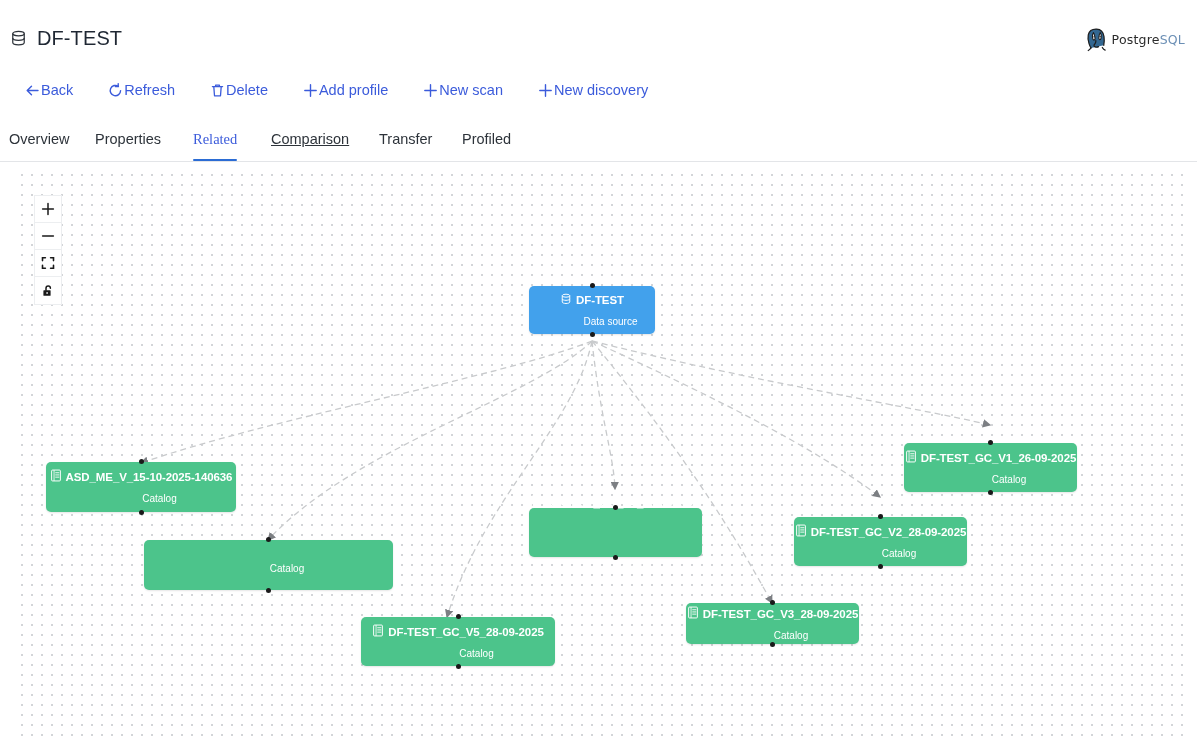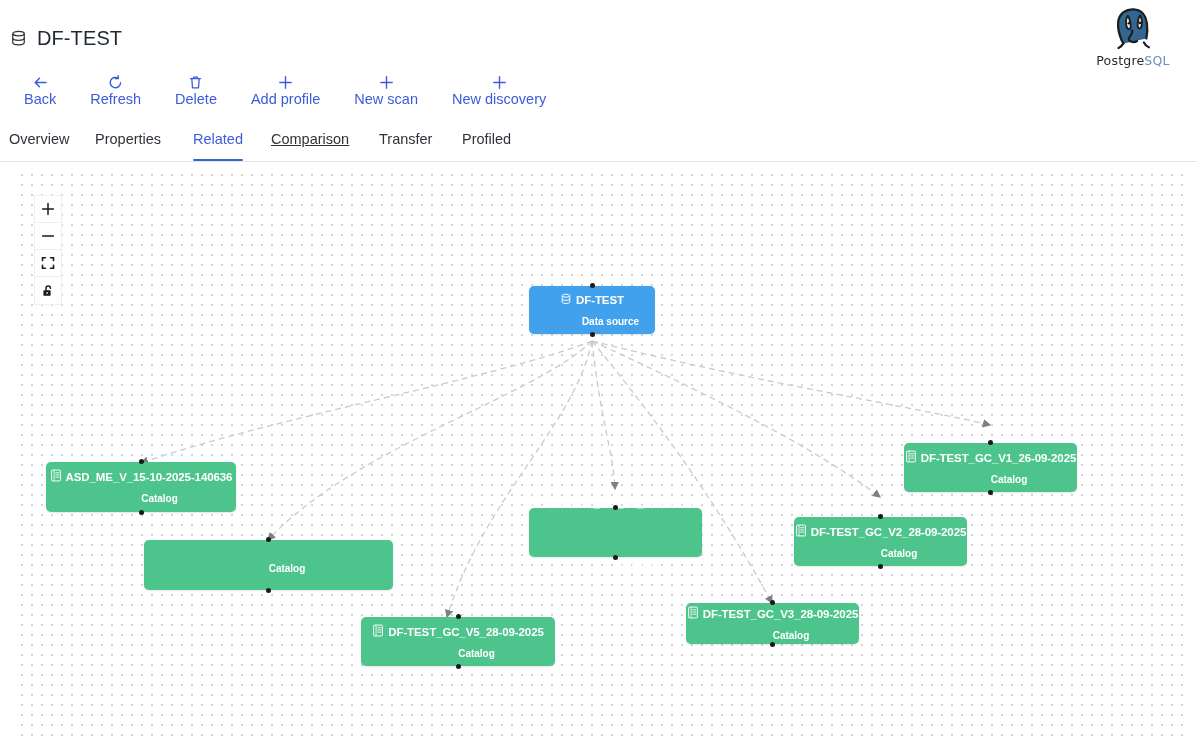--- a/index.html
+++ b/index.html
@@ -23,21 +23,21 @@
   }
   .db-icon { width: 17px; height: 17px; display:block; }
   .page-title {
     font-size: 20px; font-weight: 400; color: #1f2733;
     letter-spacing: 0.1px; line-height: 20px;
   }
 
   .logo-wrap {
     position: absolute; right: 12px; top: 4px;
     width: 104px; height: 72px;
-    display: flex; flex-direction: column; align-items: center; justify-content: flex-start;
+    display: flex; flex-direction: row; align-items: center; justify-content: flex-start;
   }
   .logo-mark { width: 56px; height: 50px; display:block; }
   .logo-text {
     font-size: 12.5px; letter-spacing: 0.2px; margin-top: -1px;
     font-family: "DejaVu Sans", sans-serif;
   }
   .logo-text .pg { color:#2b2b2b; }
   .logo-text .sql { color:#6b8fb5; }
 
   
@@ -45,35 +45,34 @@
     position: absolute; top: 76px; left: 18px;
     display: flex; align-items: center; gap: 0px;
     height: 28px;
   }
   .tb-btn {
     display: flex; align-items: center; gap: 0;
     color: #3b5bdb; font-size: 14.5px; cursor: pointer;
     padding: 2px 14px 2px 6px; margin-right: 14px; white-space: nowrap;
     background: transparent; border: none;
     font-family: "Liberation Sans", sans-serif;
-    flex-direction: column;
   }
   .tb-btn svg { display:block; }
 
   
   .tabs {
     position: absolute; top: 124px; left: 0; width: 1197px; height: 38px;
     border-bottom: 1px solid #e3e5e8;
   }
   .tab {
     position: absolute; top: 0; height: 37px;
     display: flex; align-items: flex-start; padding-top: 7px;
     font-size: 14.5px; color: #2d333a; cursor: pointer; white-space: nowrap;
   }
-  .tab.active { color: #3b5bdb; }
+  .tab.active { color: #3b5bdb; font-family: Liberation Serif, serif; }
   .tab.active::after {
     content: ""; position: absolute; left: 0; right: 0; bottom: 0;
     height: 2.5px; background: #2b6cd4; border-radius: 2px;
   }
 
   
   .canvas {
     position: absolute; top: 167px; left: 14px;
     width: 1169px; height: 570px;
     background-color: #ffffff;
@@ -106,21 +105,21 @@
     align-items: center; justify-content: center;
     color: #ffffff; z-index: 3;
     box-shadow: 0 1px 2px rgba(0,0,0,0.10);
   }
   .node-title {
     display: flex; align-items: center; gap: 4px;
     font-size: 11.5px; font-weight: bold; letter-spacing: -0.1px;
     white-space: nowrap; line-height: 14px;
   }
   .node-sub {
-    font-size: 10px; font-weight: 700; margin-top: 8px; line-height: 12px; margin-left: 37px;
+    font-size: 10px; font-weight: 400; margin-top: 8px; line-height: 12px; margin-left: 37px;
   }
   .node.source { background: #42a1ec; }
   .node.catalog { background: #4cc48b; text-align: center; }
   .node-icon { flex: none; display: block; }
 
   
   .handle {
     position: absolute; width: 5px; height: 5px; border-radius: 50%;
     background: #1a1a1a; left: 50%; margin-left: -2.5px; z-index: 4;
   }

